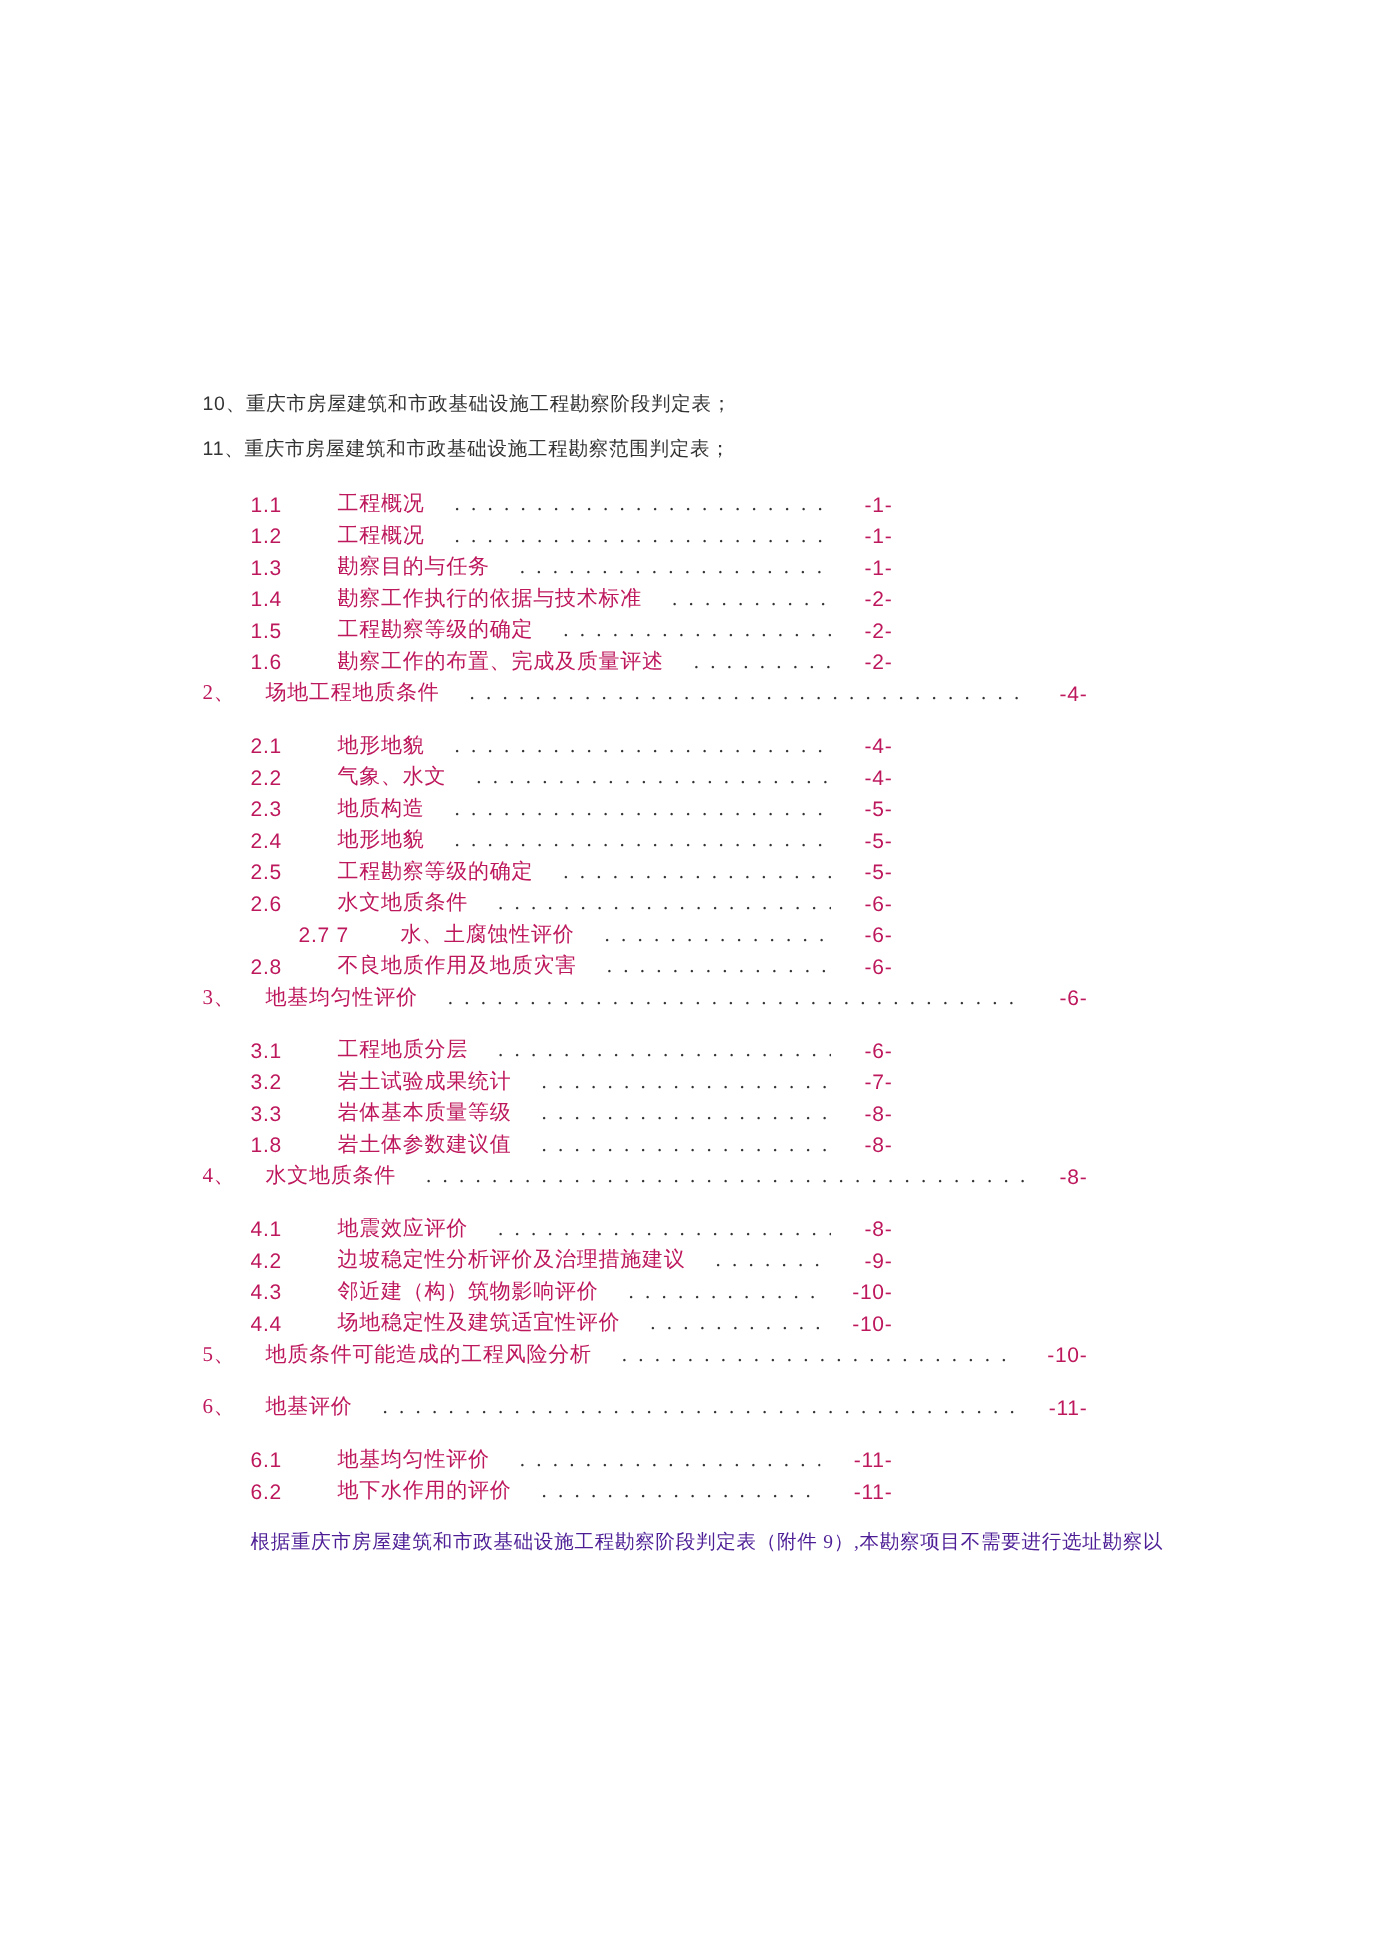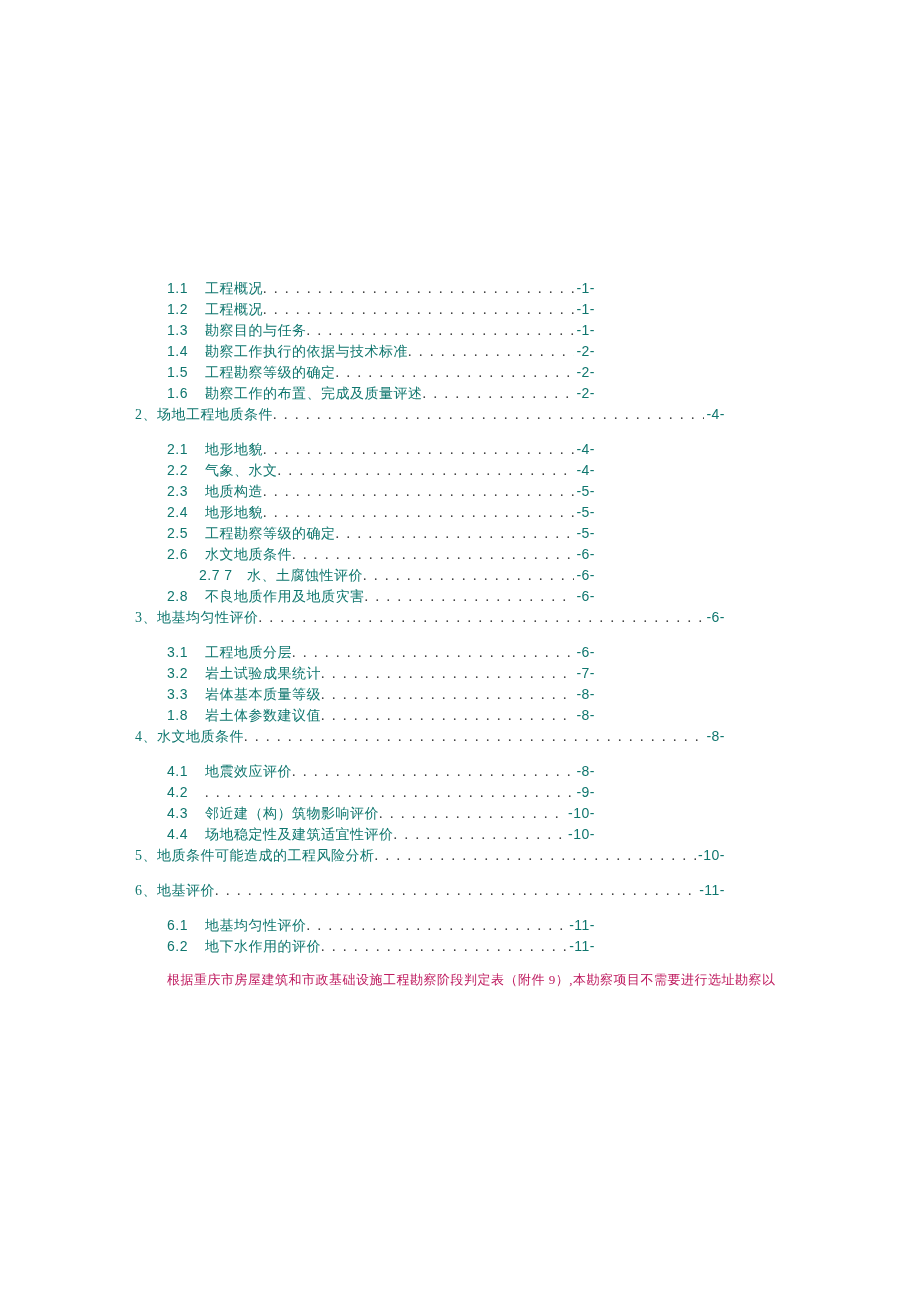--- a/index.html
+++ b/index.html
@@ -29,23 +29,24 @@
       font-family: Arial, sans-serif;
     }
     .toc {
       margin-top: 18px;
     }
     .toc-row {
       display: flex;
       align-items: flex-start;
       white-space: nowrap;
       font-size: 14px;
-      color: #0f766e;
+      color: #be185d;
       line-height: 1.5;
       letter-spacing: 0.5px;
+      gap: 20px;
     }
     .toc-row.sub {
       padding-left: 32px;
     }
     .toc-row.section {
       padding-left: 0;
     }
     .toc-num {
       min-width: 38px;
       font-family: Arial, sans-serif;
@@ -82,28 +83,36 @@
       max-width: 460px;
     }
     .section-right-limit {
       max-width: 590px;
     }
     .footnote {
       margin-top: 2px;
       font-size: 13px;
       letter-spacing: 0.5px;
       padding-left: 32px;
-      color: #be185d;
+      color: #4c1d95;
     }
   </style>
 </head>
 <body>
 
 <div class="page">
 
+  <div>
+    <div class="intro-line">
+      <span class="num-label">10、</span><span>重庆市房屋建筑和市政基础设施工程勘察阶段判定表；</span>
+    </div>
+    <div class="intro-line">
+      <span class="num-label">11、</span><span>重庆市房屋建筑和市政基础设施工程勘察范围判定表；</span>
+    </div>
+  </div>
 
   <div class="toc" id="toc-container">
       <div class="section-block">
         <div class="toc-row sub sub-right-limit">
           <span class="toc-num">1.1</span>
           <span class="toc-title">工程概况</span>
           <span class="toc-dots"></span>
           <span class="toc-page">-1-</span>
         </div>
         <div class="toc-row sub sub-right-limit">
@@ -233,20 +242,21 @@
       </div>
       <div class="section-block">
         <div class="toc-row sub sub-right-limit">
           <span class="toc-num">4.1</span>
           <span class="toc-title">地震效应评价</span>
           <span class="toc-dots"></span>
           <span class="toc-page">-8-</span>
         </div>
         <div class="toc-row sub sub-right-limit">
           <span class="toc-num">4.2</span>
+          <span class="toc-title">边坡稳定性分析评价及治理措施建议</span>
           <span class="toc-dots"></span>
           <span class="toc-page">-9-</span>
         </div>
         <div class="toc-row sub sub-right-limit">
           <span class="toc-num">4.3</span>
           <span class="toc-title">邻近建（构）筑物影响评价</span>
           <span class="toc-dots"></span>
           <span class="toc-page">-10-</span>
         </div>
         <div class="toc-row sub sub-right-limit">

